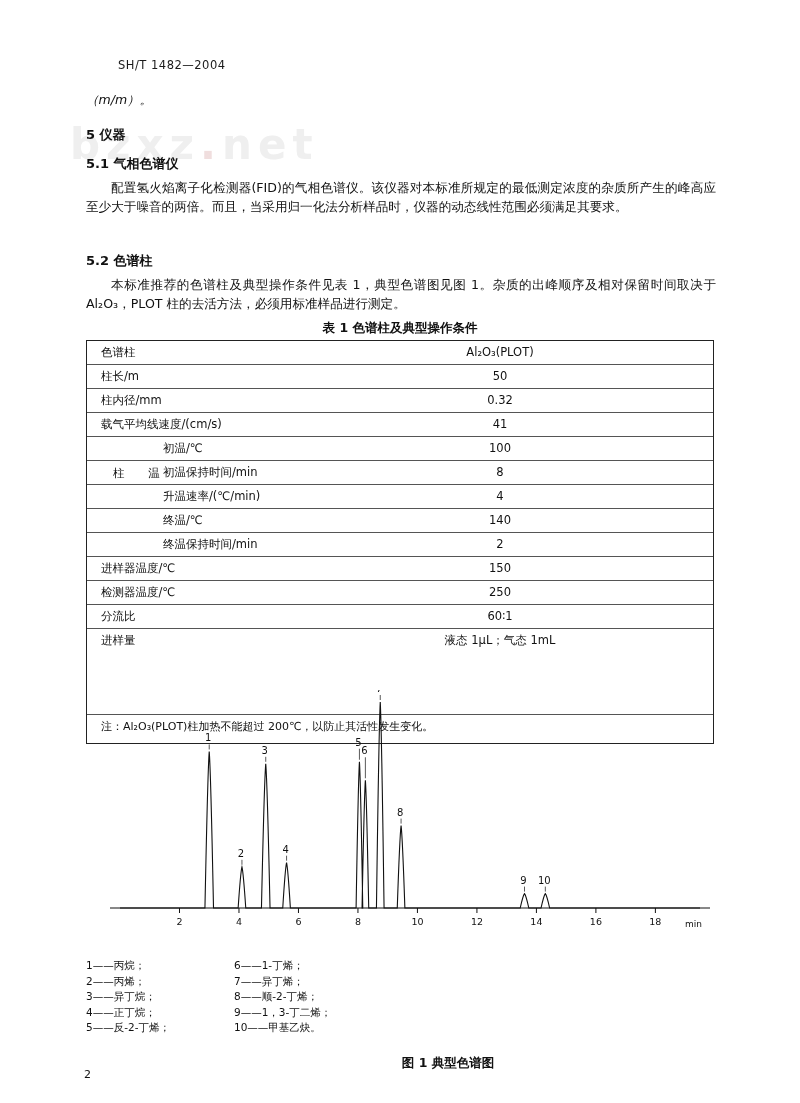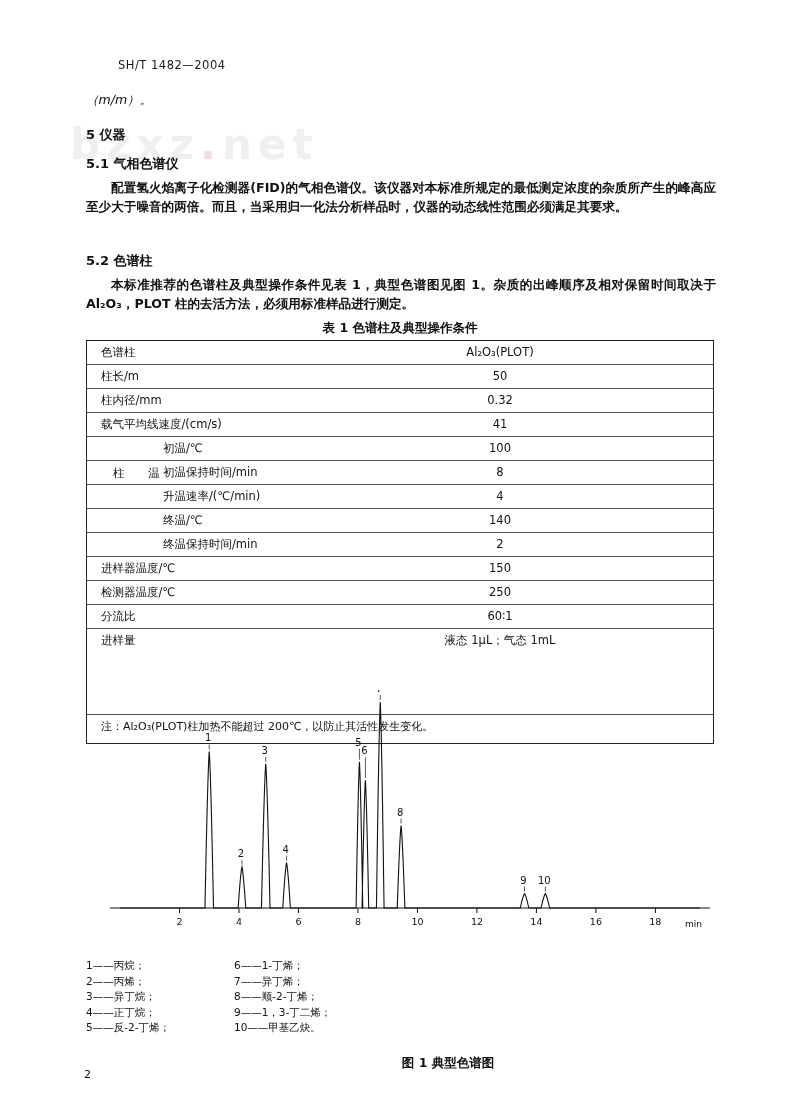--- a/index.html
+++ b/index.html
@@ -61,21 +61,20 @@
   }
   .para {
     position: absolute;
     left: 86px;
     width: 630px;
     font-size: 12.6px;
     line-height: 19px;
     color: #111;
     text-align: justify;
     text-indent: 25px;
-    font-weight: bold;
   }
   #sec5 { top: 126px; }
   #sec51 { top: 155px; }
   #p51 { top: 178px; }
   #sec52 { top: 252px; }
   #p52 { top: 275px; }
 
   .tbl-title {
     position: absolute;
     top: 320px;

